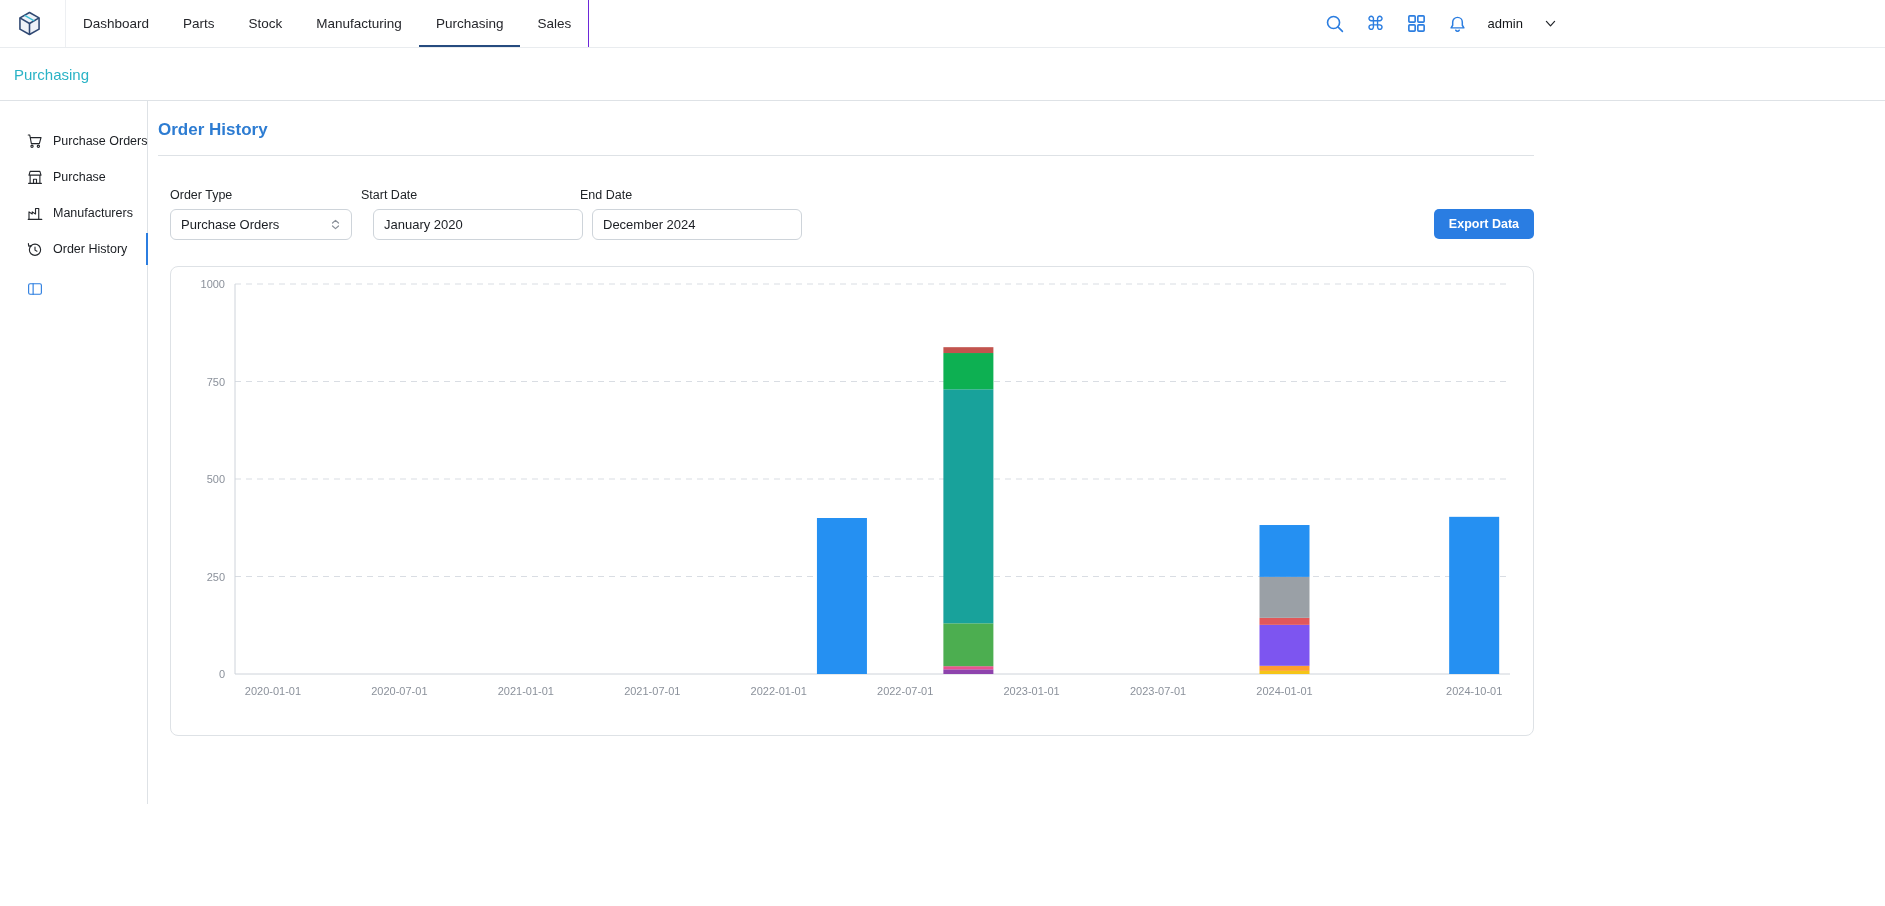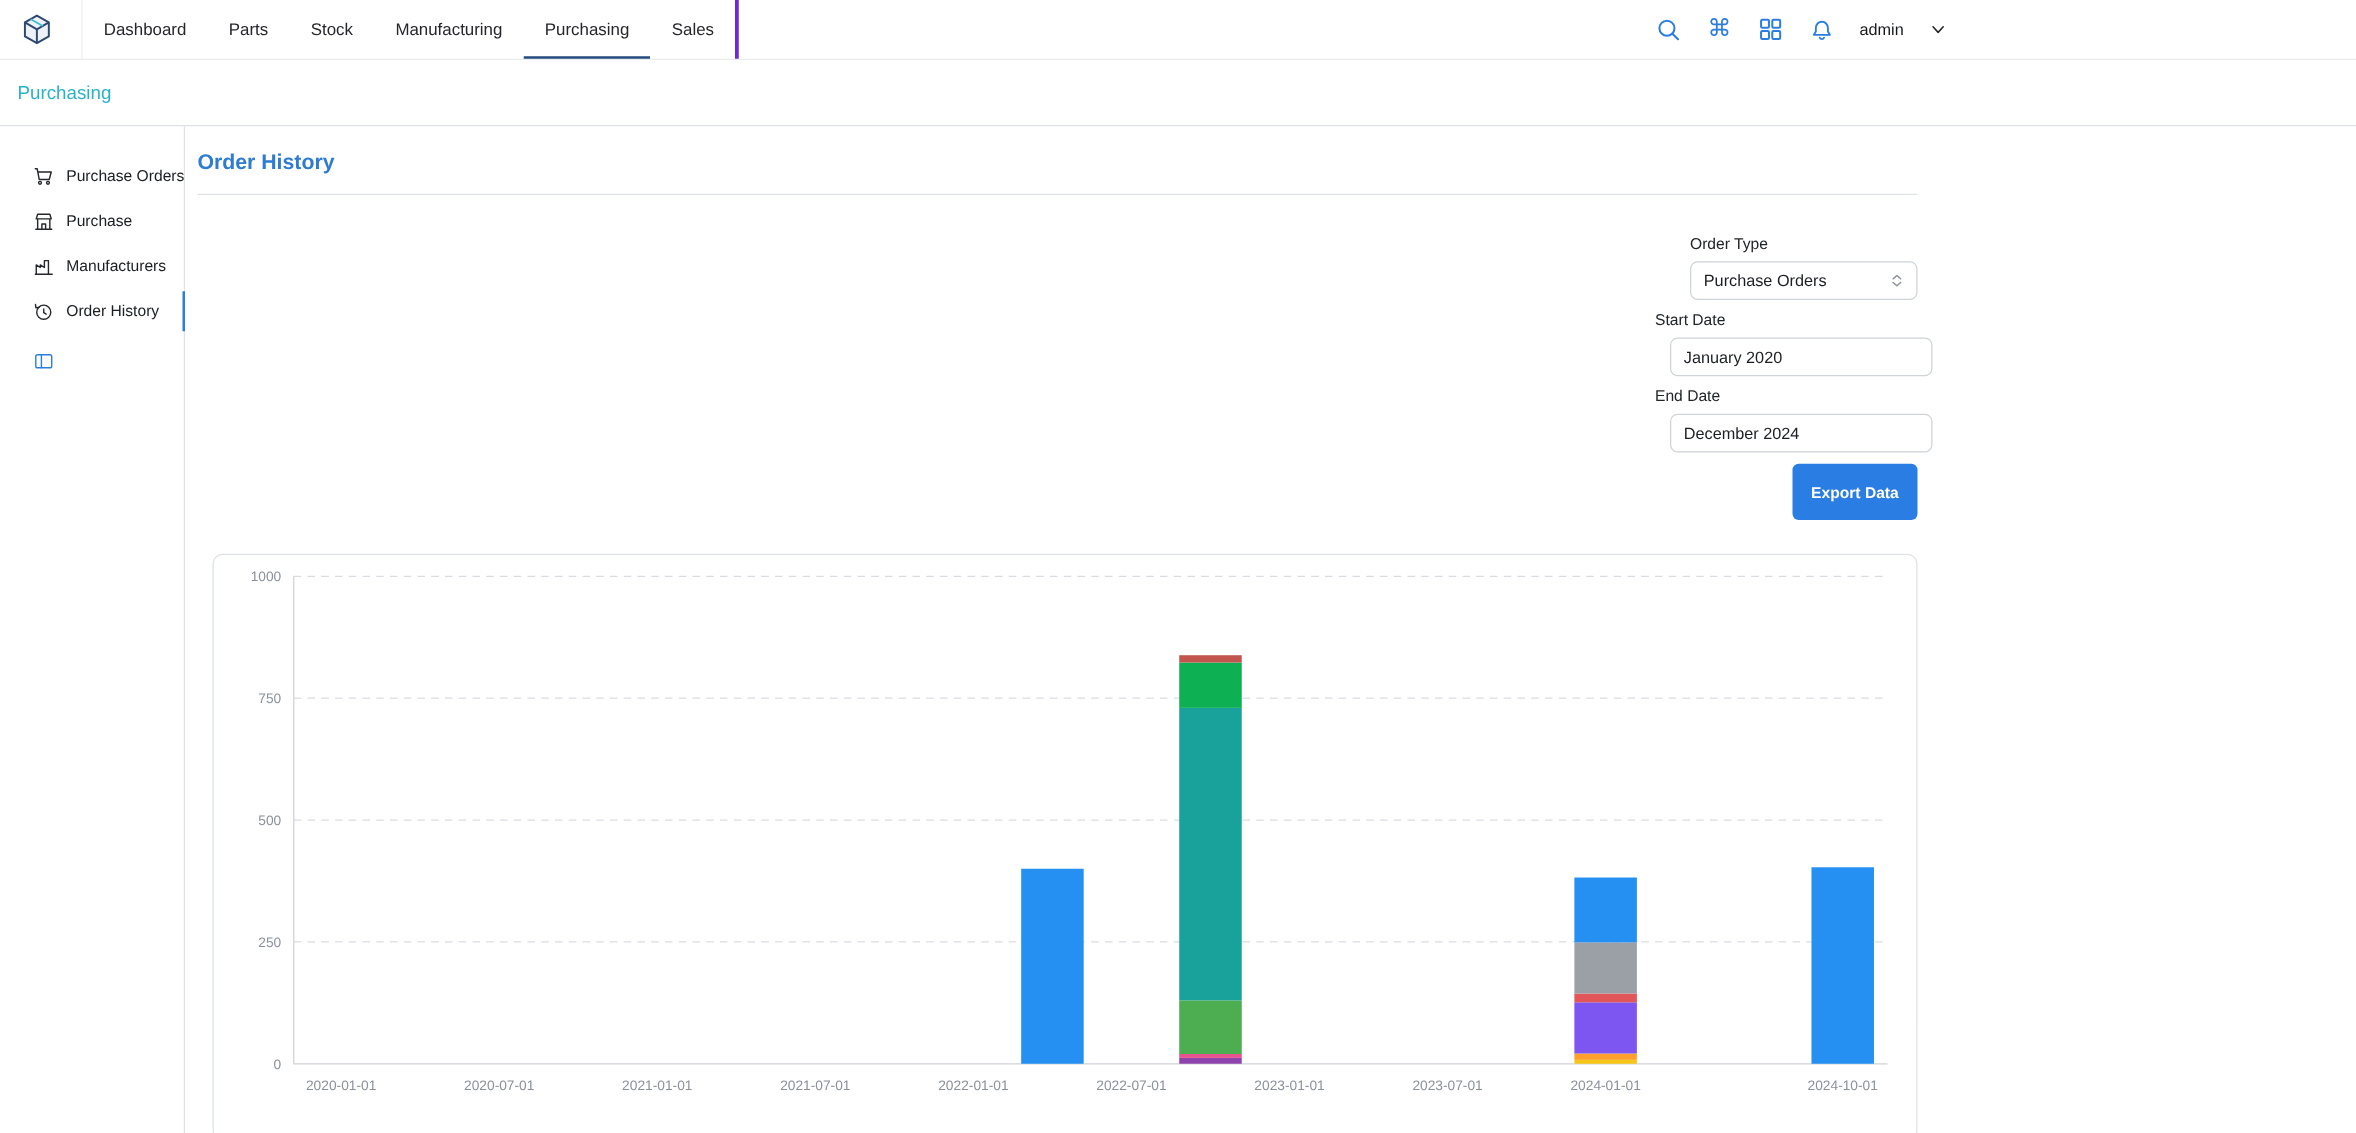--- a/index.html
+++ b/index.html
@@ -8,21 +8,21 @@
     font-family: "Liberation Sans", sans-serif;
     color:#1b1e23;
     min-width:1885px;
   }
   svg { display:block; }
 
   
   .topnav { height:48px; border-bottom:1px solid #e9ecef; }
   .nav-inner { max-width:1560px; height:100%; display:flex; align-items:center; padding:0 0 0 16px; }
   .logo { margin-right:22px; cursor:pointer; }
-  .nav-tabs { display:flex; align-self:stretch; border-left:1px solid #edeff2; border-right:3px solid #6d28d9; }
+  .nav-tabs { display:flex; align-self:stretch; border-left:1px solid #edeff2; border-right:1px solid #6d28d9; }
   .tab {
     padding:0 17px; display:flex; align-items:center; font-size:13.5px; color:#25262b;
     border-top:2px solid transparent; border-bottom:2px solid transparent; cursor:pointer; white-space:nowrap;
   }
   .tab.active { border-bottom-color:#264b7f; }
   .nav-right { margin-left:auto; display:flex; align-items:center; gap:19px; }
   .icon-btn { width:22px; height:22px; display:flex; align-items:center; justify-content:center; color:#2b7de0; cursor:pointer; }
   .icon-btn svg { stroke:currentColor; fill:none; stroke-width:1.7; stroke-linecap:round; stroke-linejoin:round; }
   .cmd-glyph { font-size:19px; line-height:1; color:#2b7de0; }
   .user-menu { display:flex; align-items:center; gap:20px; cursor:pointer; padding-right:2px; }
@@ -45,38 +45,38 @@
   .side-item.active::after { content:""; position:absolute; right:-1px; top:2px; bottom:2px; width:2px; background:#2b7de0; z-index:2; }
   .collapse-btn { margin:13px 0 0 26px; width:18px; height:18px; cursor:pointer; }
   .collapse-btn svg { stroke:#2b7de0; fill:none; stroke-width:1.5; stroke-linecap:round; stroke-linejoin:round; }
 
   .main { flex:1; padding:0 0 40px 10px; min-width:0; }
   .main-inner { max-width:1376px; }
   .page-title { color:#2d7cd2; font-size:17px; font-weight:600; margin:19px 0 15px 0; }
   .divider { border:none; border-top:1px solid #dee2e6; margin:0; }
 
   
-  .filters-row { display:flex; align-items:flex-end; gap:9px; margin:32px 0 26px 12px;flex-direction:column; }
+  .filters-row { display:flex; align-items:flex-end; gap:9px; margin:32px 0 26px 12px; }
   .field { display:flex; flex-direction:column; gap:7px; }
   .field-label { font-size:12.5px; color:#212529; }
   .control {
     height:31px; border:1px solid #ced4da; border-radius:6px; background:#fff;
     font-size:13px; color:#1b1e23; display:flex; align-items:center; padding:0 10px;
     font-family:"Liberation Sans", sans-serif;
   }
   .control.select { justify-content:space-between; gap:8px; padding-right:8px; cursor:pointer; }
   .control.focused { border-color:#2b7de0; }
   input.control { width:100%; outline:none;margin-left:12px; }
   .w-ordertype { width:182px; }
   .w-start { width:92px; }
   .w-end { width:104px; }
   .w-grouping { width:182px; }
   .selector-icon svg { width:15px; height:15px; stroke:#8a9099; fill:none; stroke-width:1.6; stroke-linecap:round; stroke-linejoin:round; }
   .export-btn {
-    margin-left:auto; height:45px; margin-bottom:1px; background:#2a7de2; color:#fff;
+    margin-left:auto; height:30px; margin-bottom:1px; background:#2a7de2; color:#fff;
     border:none; border-radius:5px; padding:0 15px; font-size:12.5px; font-weight:600;
     font-family:"Liberation Sans", sans-serif; cursor:pointer;
   }
 
   
   .chart-panel { margin-left:12px; border:1px solid #dee2e6; border-radius:8px; height:470px; overflow:hidden; background:#fff; }
   #chart-svg { width:100%; height:100%; }
   #chart-svg text { font-family:"Liberation Sans", sans-serif; }
 </style>
 </head>

